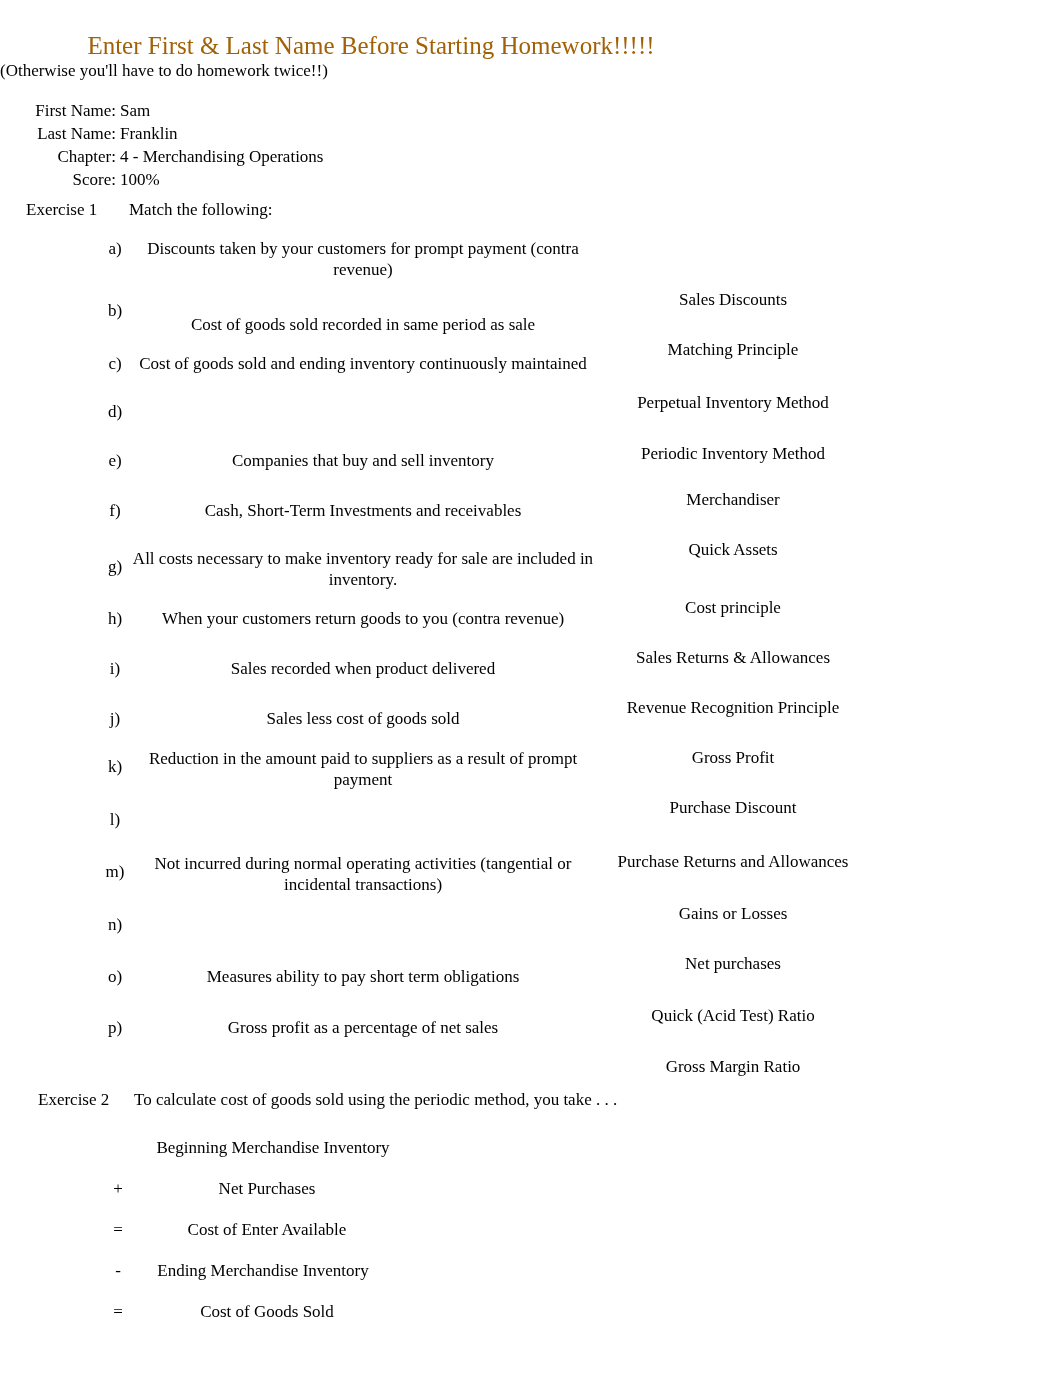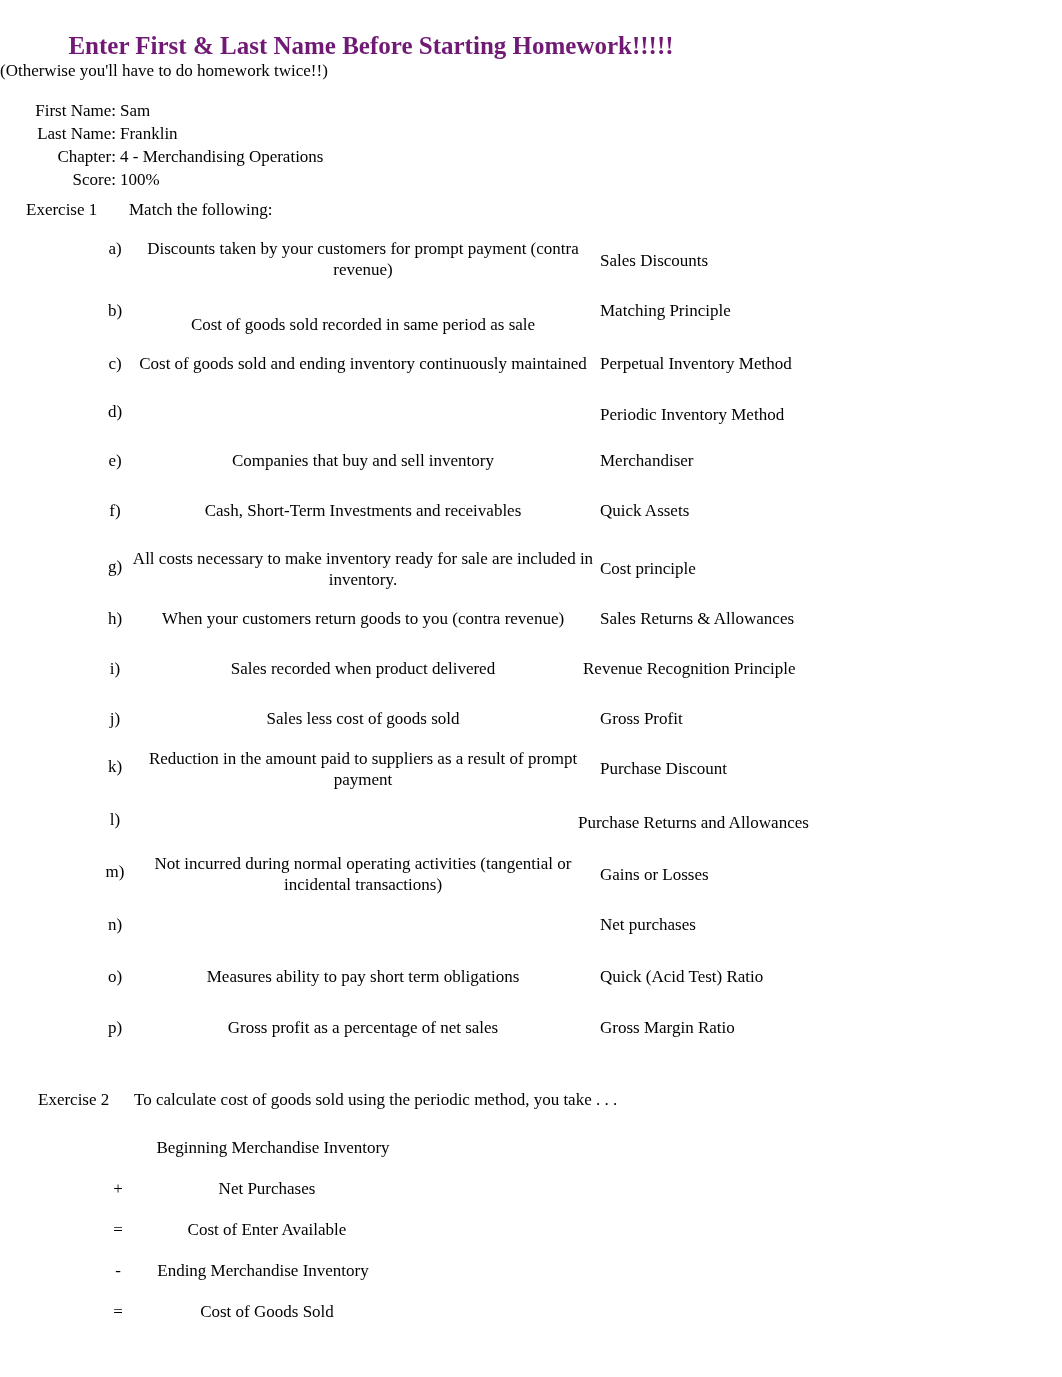--- a/index.html
+++ b/index.html
@@ -23,22 +23,22 @@
 
   
   .title {
     position: absolute;
     left: 0;
     top: 31px;
     width: 742px;
     text-align: center;
     font-size: 25px;
     line-height: 30px;
-    font-weight: bold;
-    color: #701a75;
+    font-weight: normal;
+    color: #a16207;
     white-space: nowrap;
   }
   .subtitle {
     position: absolute;
     left: 0;
     top: 60px;
     width: 762px;
     text-align: left;
     font-size: 17px;
     line-height: 22px;
@@ -109,22 +109,24 @@
     left: 130px;
     width: 466px;
     text-align: center;
     font-size: 17px;
     line-height: 21px;
   }
   .m-term {
     position: absolute;
     left: 600px;
     width: 266px;
-    font-size: 17px;
-    line-height: 21px;
+    text-align: center;
+    font-size: 17px;
+    line-height: 21px;
+    margin-top: 39px;
   }
 
   
   .formula {
     position: absolute;
     left: 0;
     top: 1137px;
     width: 700px;
   }
   .f-row {

